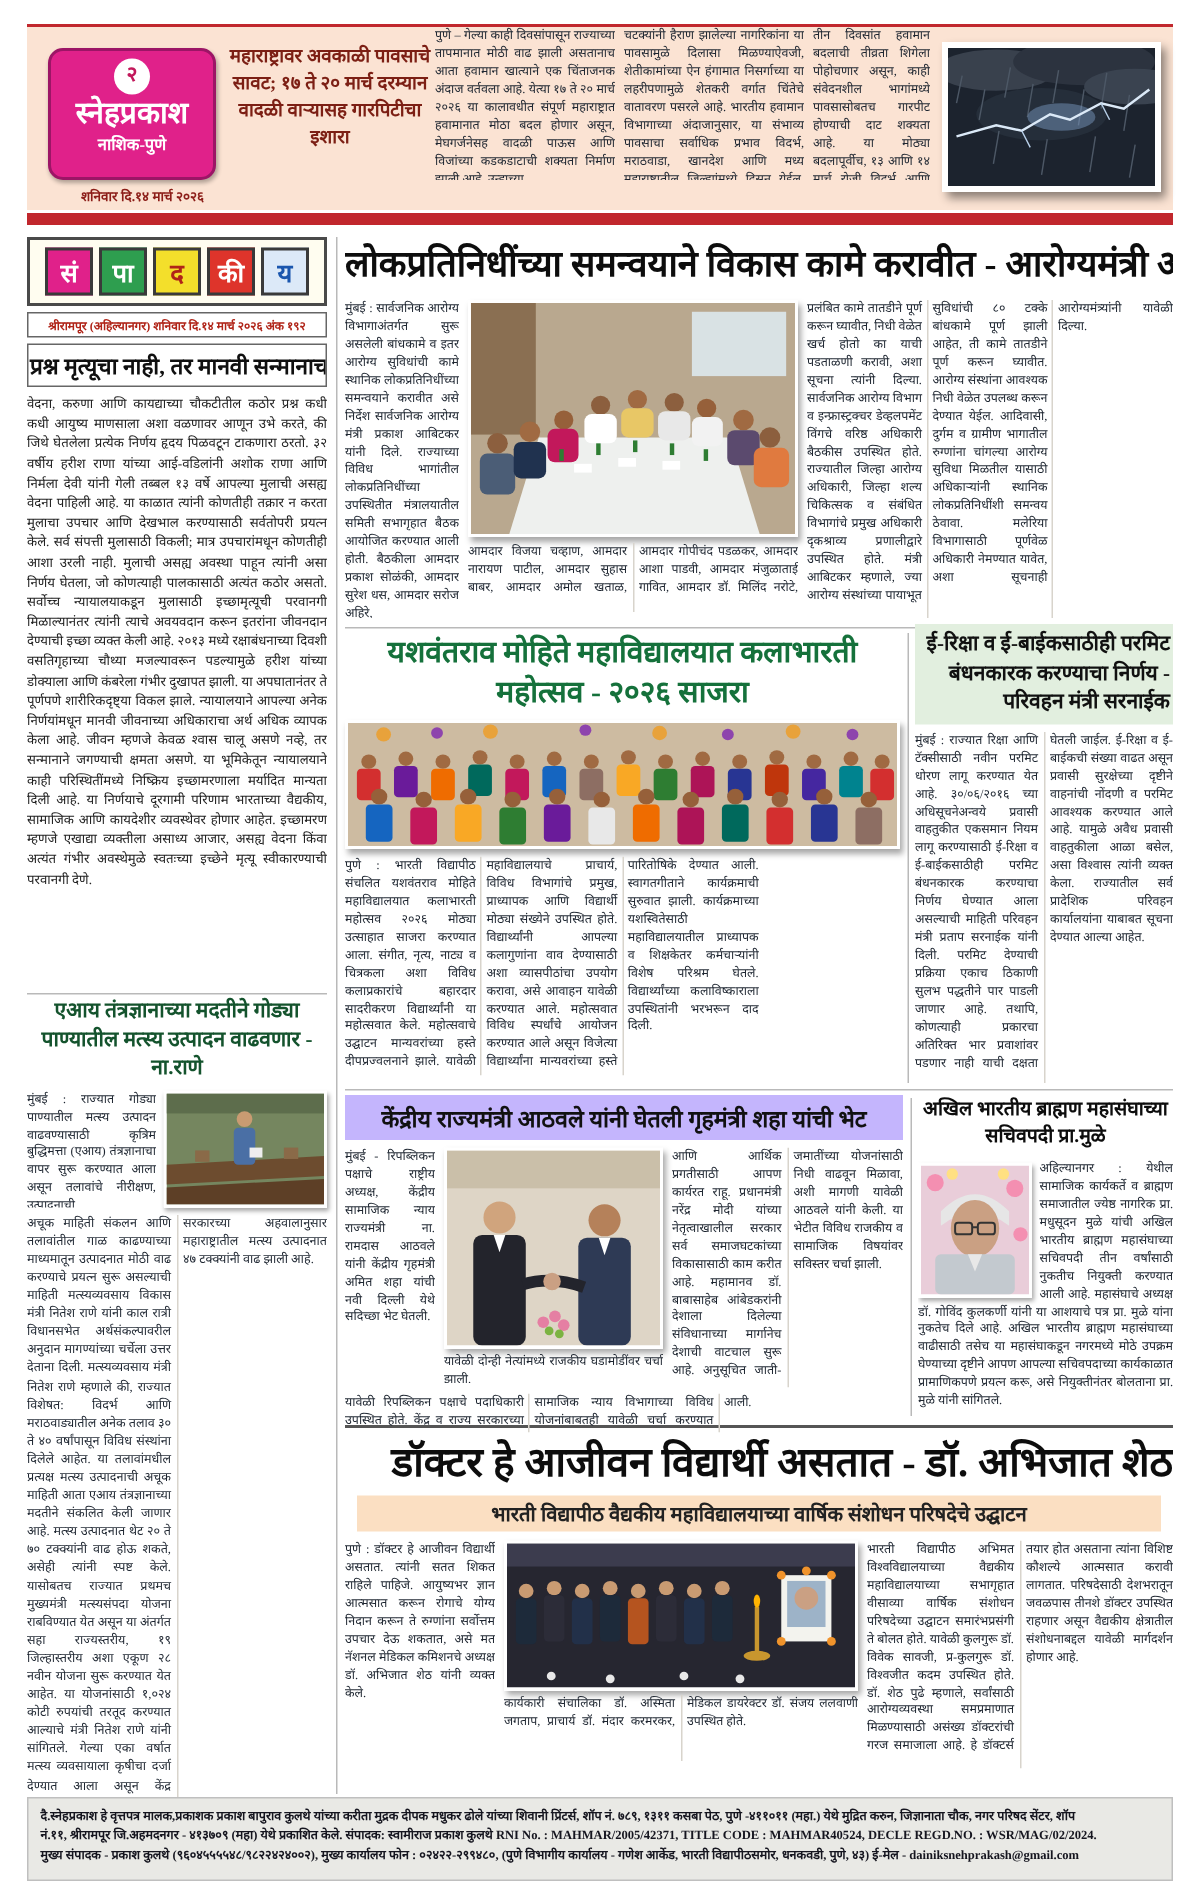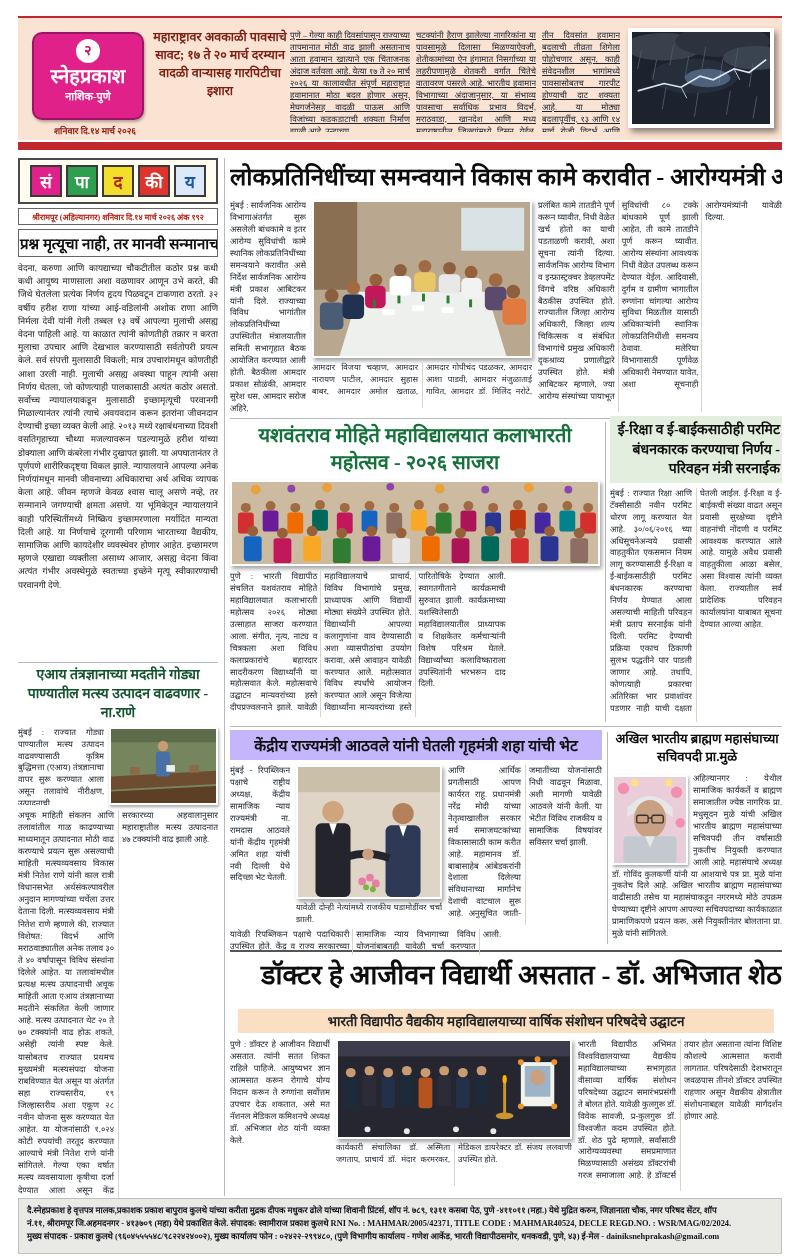--- a/index.html
+++ b/index.html
@@ -12,21 +12,21 @@
   .c3{column-count:3;column-gap:7px;column-rule:1px solid #d8d4cc;column-fill:auto;}
   .c4{column-count:4;column-gap:7px;column-rule:1px solid #d8d4cc;column-fill:auto;}
   
   .hdr{left:18px;top:16px;width:764px;height:124px;background:#fbe3d3;border-top:2px solid #c1272d;}
   .mast{left:14px;top:14px;width:112px;height:88px;background:#e0218a;border:2px solid #9c1566;border-radius:10px;text-align:center;box-shadow:1px 2px 3px rgba(0,0,0,.3);}
   .mcirc{width:24px;height:24px;margin:5px auto 0;background:#fff;border-radius:50%;color:#c2185b;font-weight:bold;font-size:14px;line-height:24px;}
   .mname{font-size:20px;font-weight:bold;color:#fff;line-height:1.2;margin-top:1px;}
   .mcity{font-size:11px;font-weight:bold;color:#fff;}
   .mdate{left:12px;top:106px;width:130px;font-size:9px;font-weight:bold;color:#8c1d18;text-align:center;}
   .whead{left:128px;top:10px;width:148px;font-size:12.5px;font-weight:bold;color:#7c1f14;line-height:1.45;text-align:center;}
-  .wcol{top:12px;width:120px;height:102px;text-decoration:underline;}
+  .wcol{top:0;width:120px;height:102px;}
   .wc1{left:272px}.wc2{left:398px}.wc3{left:524px;width:78px;}
   .wphoto{left:610px;top:10px;width:146px;height:100px;border:4px solid #fff;box-shadow:3px 4px 6px rgba(0,0,0,.45);}
   .wphoto svg{display:block;width:100%;height:100%;}
   .redbar{left:18px;top:142px;width:764px;height:8px;background:#c1272d;}
   .vr{width:1px;background:#b9b9b9;}
   .hr{height:1px;background:#b9b9b9;}
   .hr2{height:2px;background:#555;}
   
   .edwrap{left:18px;top:158px;width:200px;}
   .sampbox{border:2px solid #4a4a4a;background:#fffdf0;padding:5px 4px;display:flex;gap:4px;justify-content:center;}
@@ -75,21 +75,21 @@
   .atbottom{margin-top:4px;height:26px;}
   
   .brwrap{left:612px;top:730px;width:170px;}
   .brhead{font-size:13px;font-weight:bold;color:#0d0d0d;text-align:center;line-height:1.4;height:40px;overflow:hidden;}
   .brbody{margin-top:3px;height:168px;}
   .brphoto{float:left;width:76px;height:90px;margin:2px 5px 2px 0;border:2px solid #fff;box-shadow:1px 2px 3px rgba(0,0,0,.35);}
   .brphoto svg{display:block;width:100%;height:100%;}
   
   .drwrap{left:230px;top:956px;width:552px;}
   .drhead{font-size:27px;font-weight:bold;color:#0d0d0d;text-align:right;white-space:nowrap;overflow:hidden;height:38px;line-height:38px;}
-  .drsub{background:#fbdfc2;font-size:13.5px;font-weight:bold;color:#222;text-align:center;padding:3px 2px;margin:15px 8px 0;}
+  .drsub{background:#fbdfc2;font-size:13.5px;font-weight:bold;color:#222;text-align:center;padding:3px 2px;margin:3px 8px 0;}
   .drrow{margin-top:6px;display:flex;gap:6px;height:152px;}
   .drcol1{width:100px;height:100%;}
   .drcenter{width:236px;}
   .drphoto{width:236px;height:100px;border:2px solid #fff;box-shadow:2px 3px 4px rgba(0,0,0,.35);}
   .drphoto svg{display:block;width:100%;height:100%;}
   .drunder{margin-top:3px;height:44px;font-size:8.2px;}
   .drright{flex:1;height:100%;}
   
   .foot{left:18px;top:1198px;width:764px;height:56px;background:#e9e9e5;border:1px solid #bfbfbf;padding:5px 8px;}
   .fline{font-size:8.4px;line-height:1.55;color:#15151f;font-weight:bold;}

